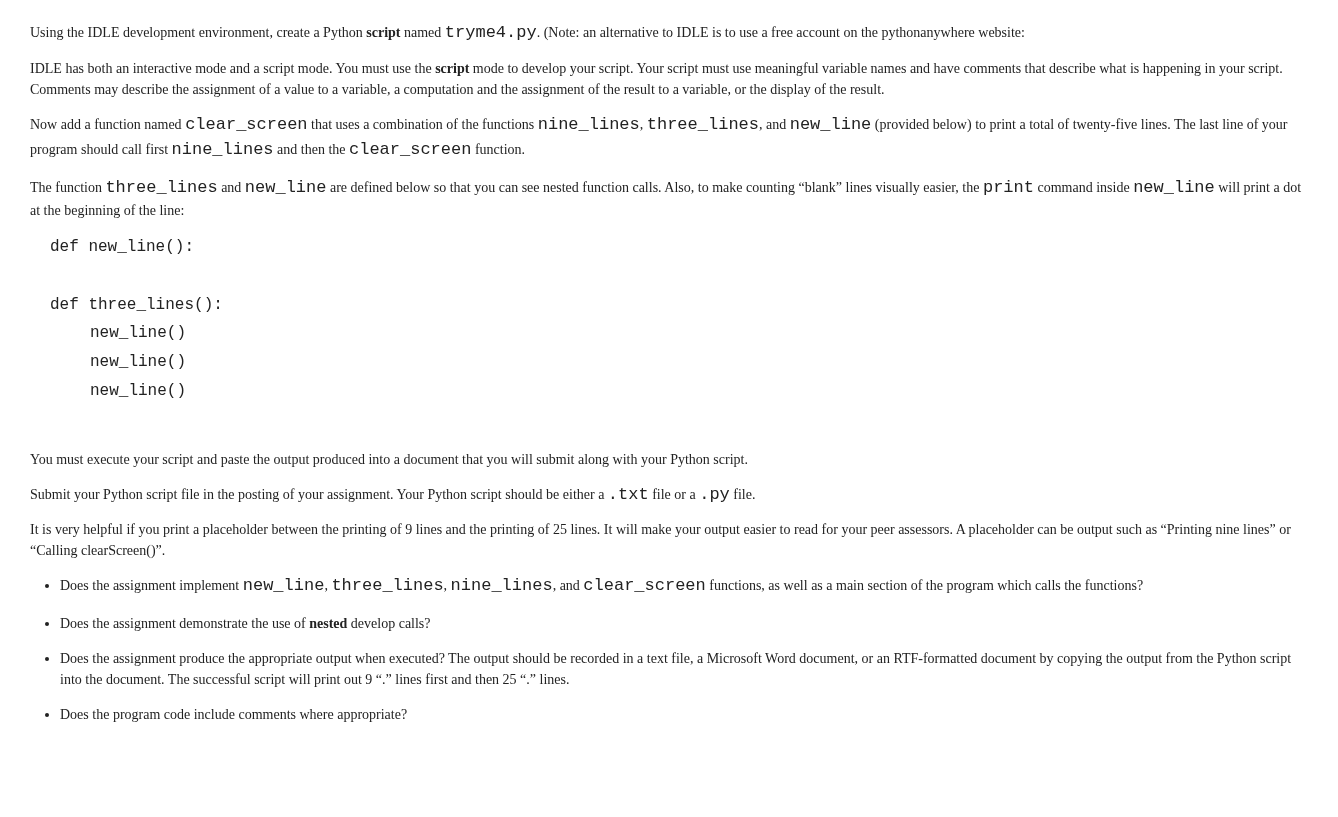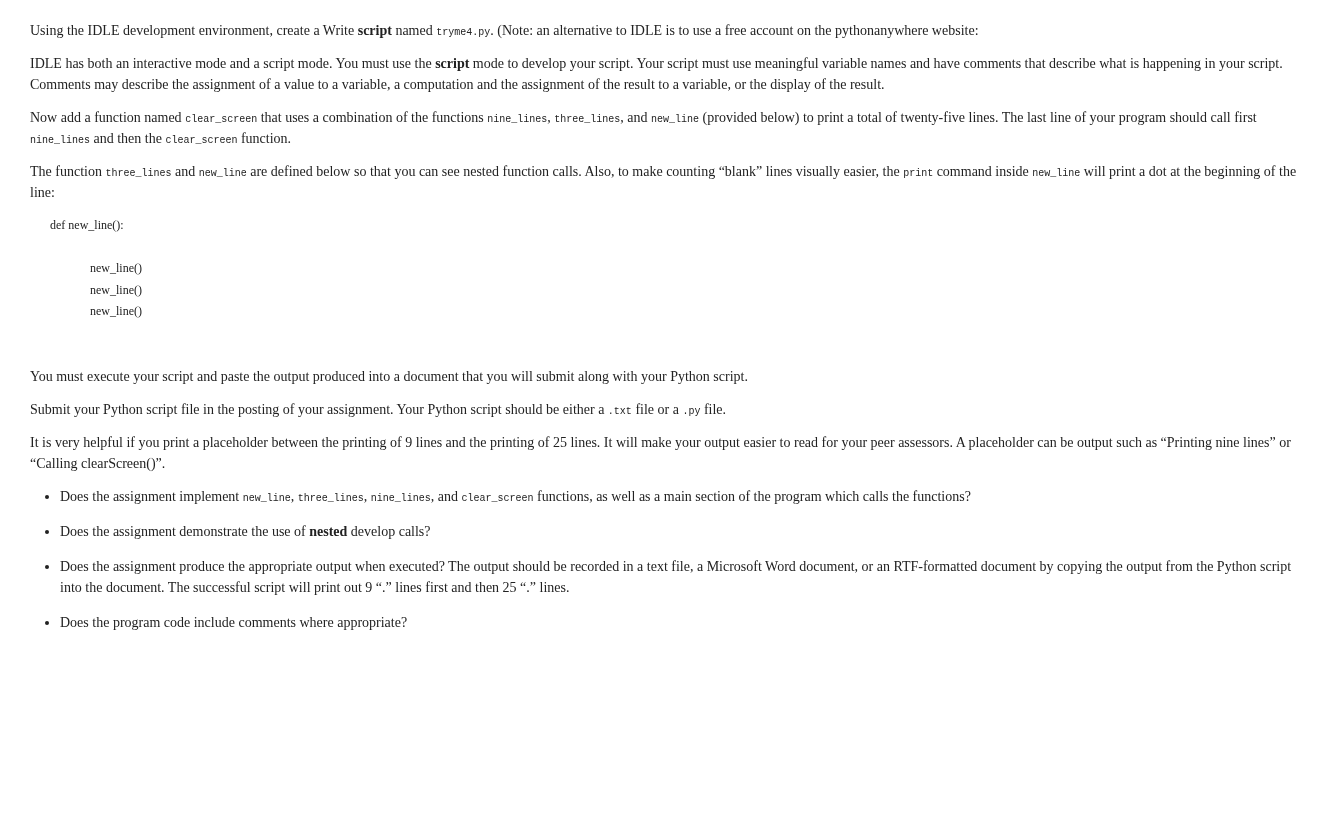--- a/index.html
+++ b/index.html
@@ -20,25 +20,25 @@
     }
     p {
       margin-bottom: 12px;
     }
     a {
       color: #c0392b;
       text-decoration: none;
     }
     code, .mono {
       font-family: 'Courier New', Courier, monospace;
-      font-size: 10px;
+      font-size: 17px;
     }
     .code-block {
-      font-family: Liberation Serif, serif;
-      font-size: 12px;
+      font-family: Liberation Mono, monospace;
+      font-size: 16px;
       margin: 6px 0 10px 20px;
       line-height: 1.8;
     }
     .indent {
       margin-left: 40px;
     }
     ul {
       margin: 12px 0 10px 30px;
     }
     li {
@@ -48,40 +48,41 @@
     strong {
       font-weight: bold;
     }
   </style>
 </head>
 <body>
 
 <div class="content">
 
   <p>
-    <span>Using the IDLE development environment, create a Write </span><strong>script</strong><span> named </span><code>tryme4.py</code><span>. (Note: an alternative to IDLE is to use a free account on the pythonanywhere website:</span>
+    <span>Using the IDLE development environment, create a Python </span><strong>script</strong><span> named </span><code>tryme4.py</code><span>. (Note: an alternative to IDLE is to use a free account on the pythonanywhere website:</span>
   </p>
 
 
   <p>
     <span>IDLE has both an interactive mode and a script mode. You must use the </span><strong>script</strong><span> mode to develop your script. Your script must use meaningful variable names and have comments that describe what is happening in your script. Comments may describe the assignment of a value to a variable, a computation and the assignment of the result to a variable, or the display of the result.</span>
   </p>
 
 
   <p>
     <span>Now add a function named </span><code>clear_screen</code><span> that uses a combination of the functions </span><code>nine_lines</code><span>, </span><code>three_lines</code><span>, and </span><code>new_line</code><span> (provided below) to print a total of twenty-five lines. The last line of your program should call first </span><code>nine_lines</code><span> and then the </span><code>clear_screen</code><span> function.</span>
   </p>
 
   <p>
     <span>The  function </span><code>three_lines</code><span> and </span><code>new_line</code><span> are defined below so that you can see nested function calls. Also, to make counting “blank” lines visually easier, the </span><code>print</code><span> command inside </span><code>new_line</code><span> will print a dot at the beginning of the line:</span>
   </p>
 
   <div class="code-block">
     <div>def new_line():</div>
     <div>&nbsp;</div>
+    <div>def three_lines():</div>
     <div class="indent">new_line()</div>
     <div class="indent">new_line()</div>
     <div class="indent">new_line()</div>
   </div>
 
   <p>&nbsp;</p>
 
   <p>You must execute your script and paste the output produced into a document that you will submit along with your Python script.</p>
 
   <p>

